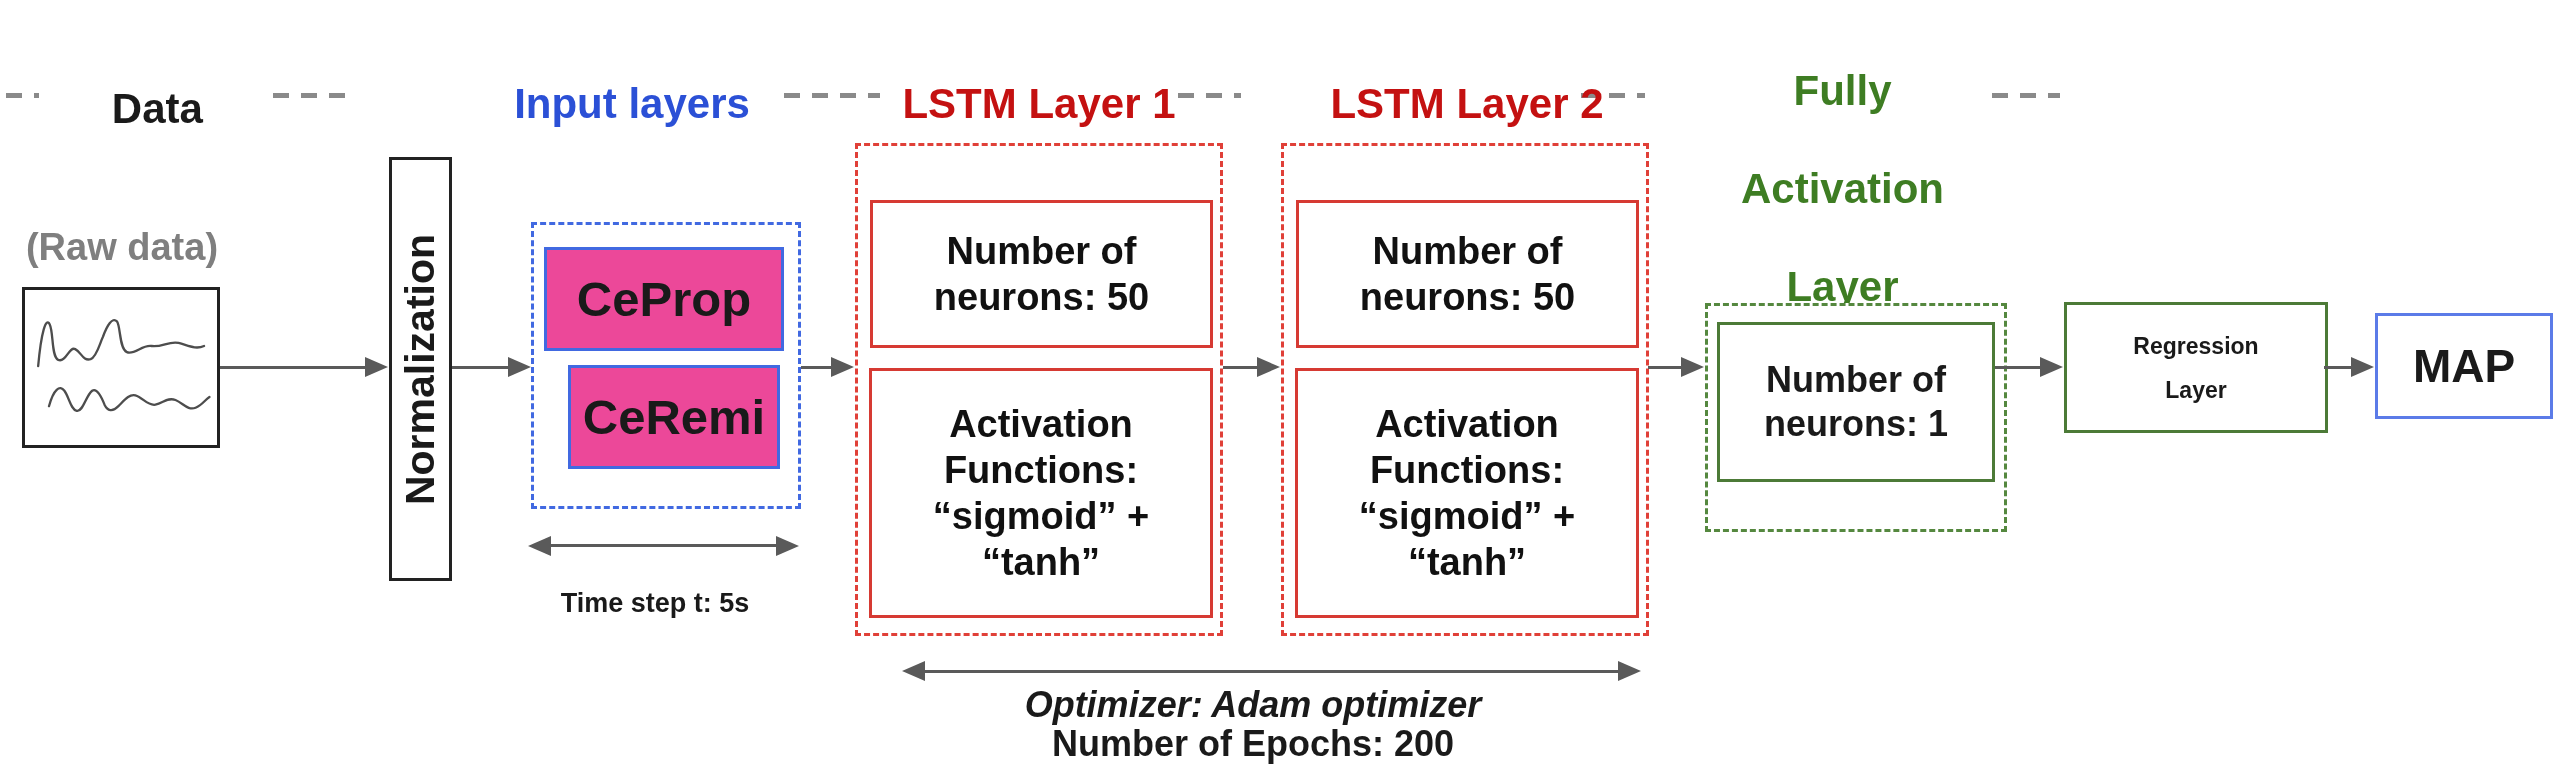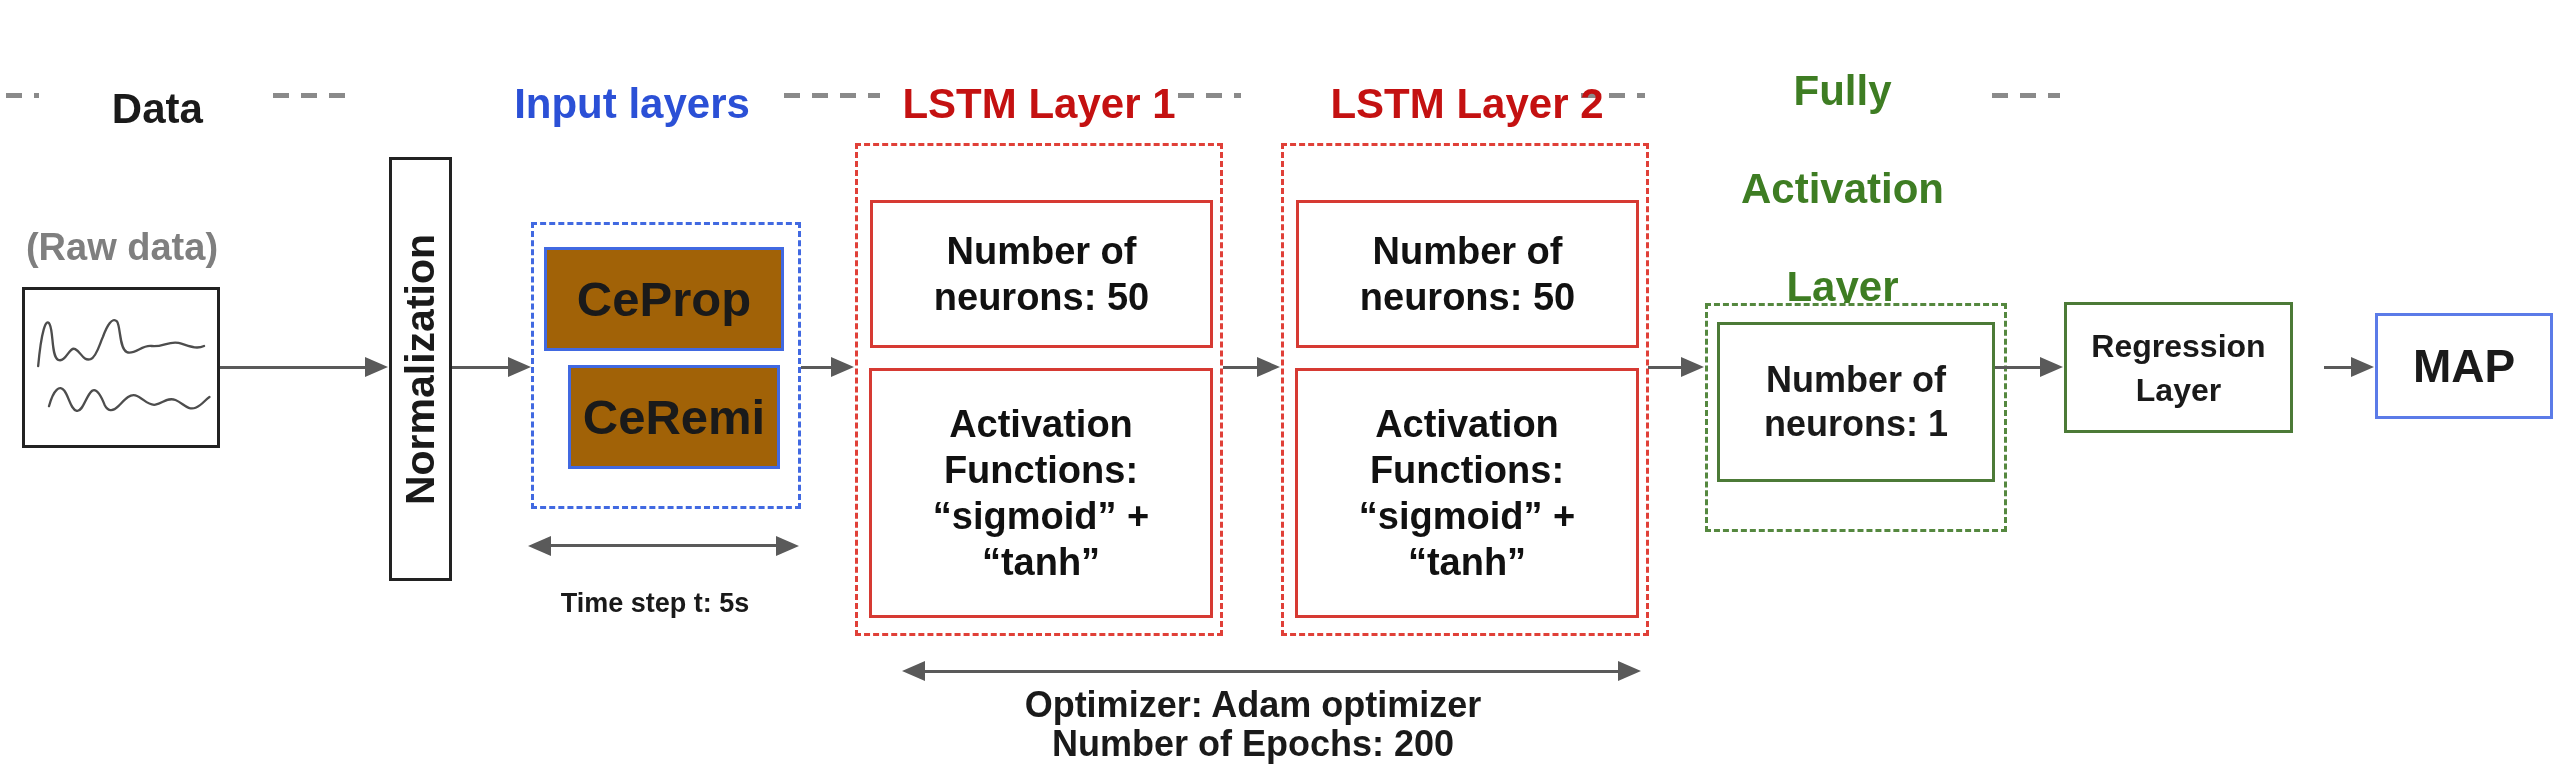--- a/index.html
+++ b/index.html
@@ -8,21 +8,21 @@
   .abs{position:absolute;box-sizing:border-box;}
   .ctr{display:flex;align-items:center;justify-content:center;text-align:center;}
   
   .dash-rule{height:4.7px;background:repeating-linear-gradient(90deg,#8a8a8a 0 15.7px,transparent 15.7px 28px);}
   
   .sec-title{font-size:42px;line-height:49px;text-align:center;white-space:pre-line;}
   .blue-t{color:#2b50d6;} .red-t{color:#c41111;} .green-t{color:#3e7d23;} .gray-t{color:#7f7f7f;}
   
   .black-solid{border:3.1px solid #222;background:#fff;}
   .blue-dashed{border:3.1px dashed #4169e1;background:#fff;}
-  .blue-solid{border:3.1px solid #4169e1;background:#a16207;}
+  .blue-solid{border:3.1px solid #4169e1;background:#ec4899;}
   .red-dashed{border:3.1px dashed #e04038;background:#fff;}
   .red-solid{border:3.1px solid #d63a33;background:#fff;}
   .green-dashed{border:3.1px dashed #55883f;background:#fff;}
   .green-solid{border:3.1px solid #4c7a37;background:#fff;}
   .map-solid{border:3.9px solid #5b7be8;background:#fff;}
   .box-text{font-size:38px;line-height:46px;color:#111;}
   
   .a-line{height:3.1px;background:#5a5a5a;}
   .a-head-r{width:0;height:0;border-top:10.2px solid transparent;border-bottom:10.2px solid transparent;border-left:23.6px solid #5a5a5a;}
   .a-head-l{width:0;height:0;border-top:10.2px solid transparent;border-bottom:10.2px solid transparent;border-right:23.6px solid #5a5a5a;}
@@ -95,21 +95,21 @@
          <span>“sigmoid” +</span><br>
          <span>“tanh”</span></div>
   </div>
 
   <div class="abs green-dashed" style="left:1705px;top:303px;width:302px;height:229px;"></div>
   <div class="abs green-solid ctr" style="left:1717px;top:322px;width:278px;height:160px;font-size:36px;line-height:44px;">
     <div><span>Number of</span><br>
          <span>neurons: 1</span></div>
   </div>
 
-  <div class="abs green-solid ctr" style="left:2064px;top:302px;width:229px;height:131px;font-size:32px;line-height:44px;">
+  <div class="abs green-solid ctr" style="left:2064px;top:302px;width:264px;height:131px;font-size:23px;line-height:44px;">
     <div><span>Regression</span><br>
          <span>Layer</span></div>
   </div>
 
   <div class="abs map-solid ctr" style="left:2375px;top:313px;width:178px;height:106px;">
     <span style="font-size:46px;">MAP</span>
   </div>
 
   <div class="abs a-line" style="left:220px;top:366px;width:147px;"></div>
   <div class="abs a-head-r" style="left:365px;top:357px;"></div>
@@ -133,17 +133,17 @@
   <div class="abs a-head-r" style="left:2351px;top:357px;"></div>
 
   <div class="abs a-head-l" style="left:528px;top:536px;"></div>
   <div class="abs a-line" style="left:550px;top:544px;width:228px;"></div>
   <div class="abs a-head-r" style="left:776px;top:536px;"></div>
   <div class="abs" style="left:478px;top:588px;width:354px;font-size:27px;text-align:center;">Time step t: 5s</div>
 
   <div class="abs a-head-l" style="left:902px;top:661px;"></div>
   <div class="abs a-line" style="left:924px;top:670px;width:696px;"></div>
   <div class="abs a-head-r" style="left:1618px;top:661px;"></div>
-  <div class="abs" style="left:927px;top:685px;width:652px;font-size:36px;line-height:39px;text-align:center;">Optimizer: Adam optimizer</div>
+  <div class="abs" style="left:927px;top:685px;width:652px;font-size:36px;line-height:39px;text-align:center;font-style:italic;">Optimizer: Adam optimizer</div>
   <div class="abs" style="left:927px;top:724px;width:652px;font-size:36px;line-height:39px;text-align:center;">Number of Epochs: 200</div>
 
 </div>
 
 
 </body></html>

